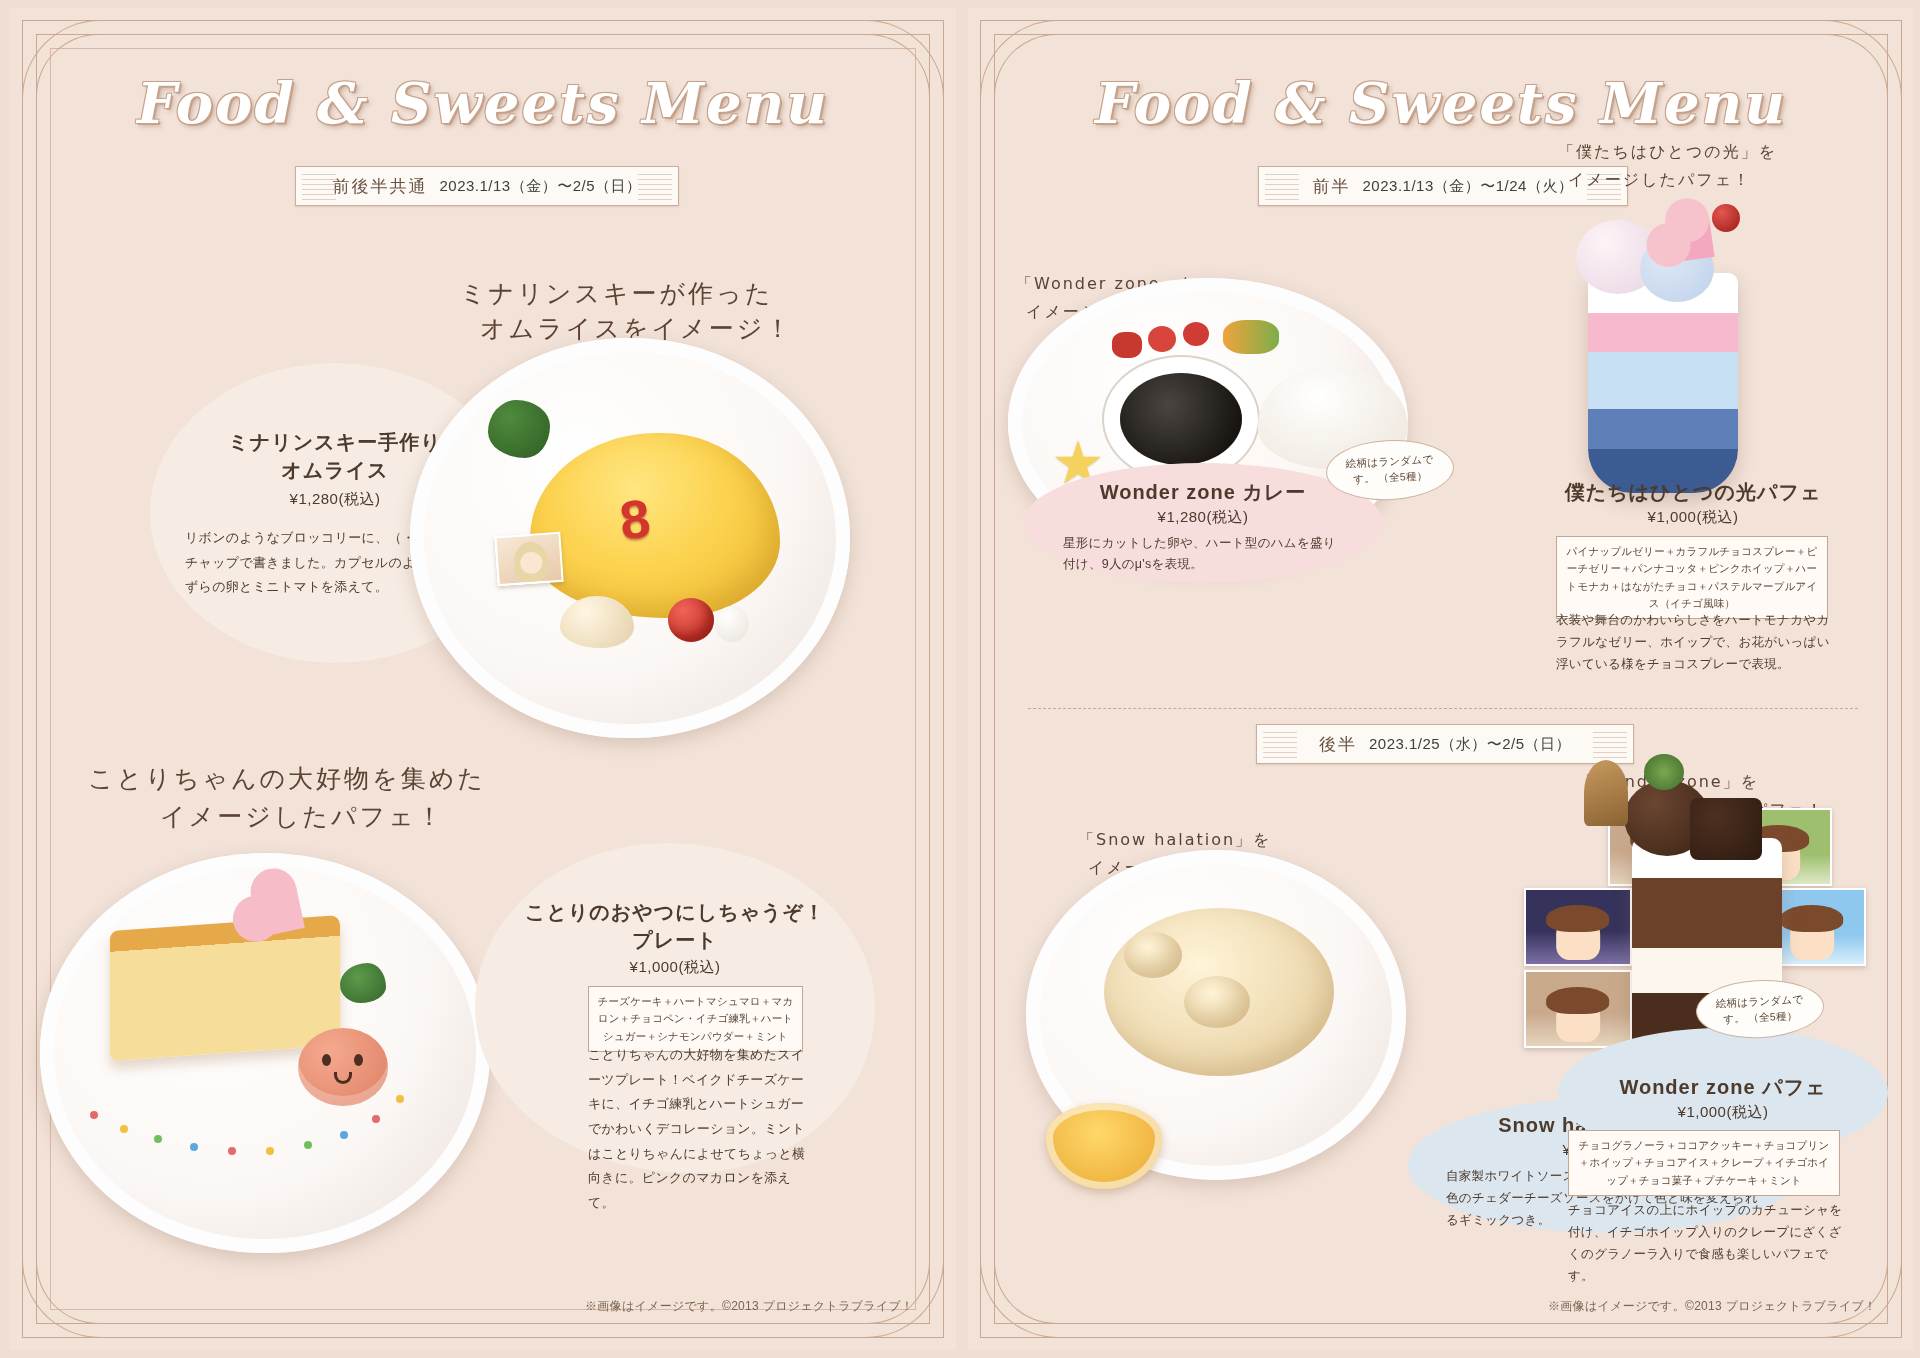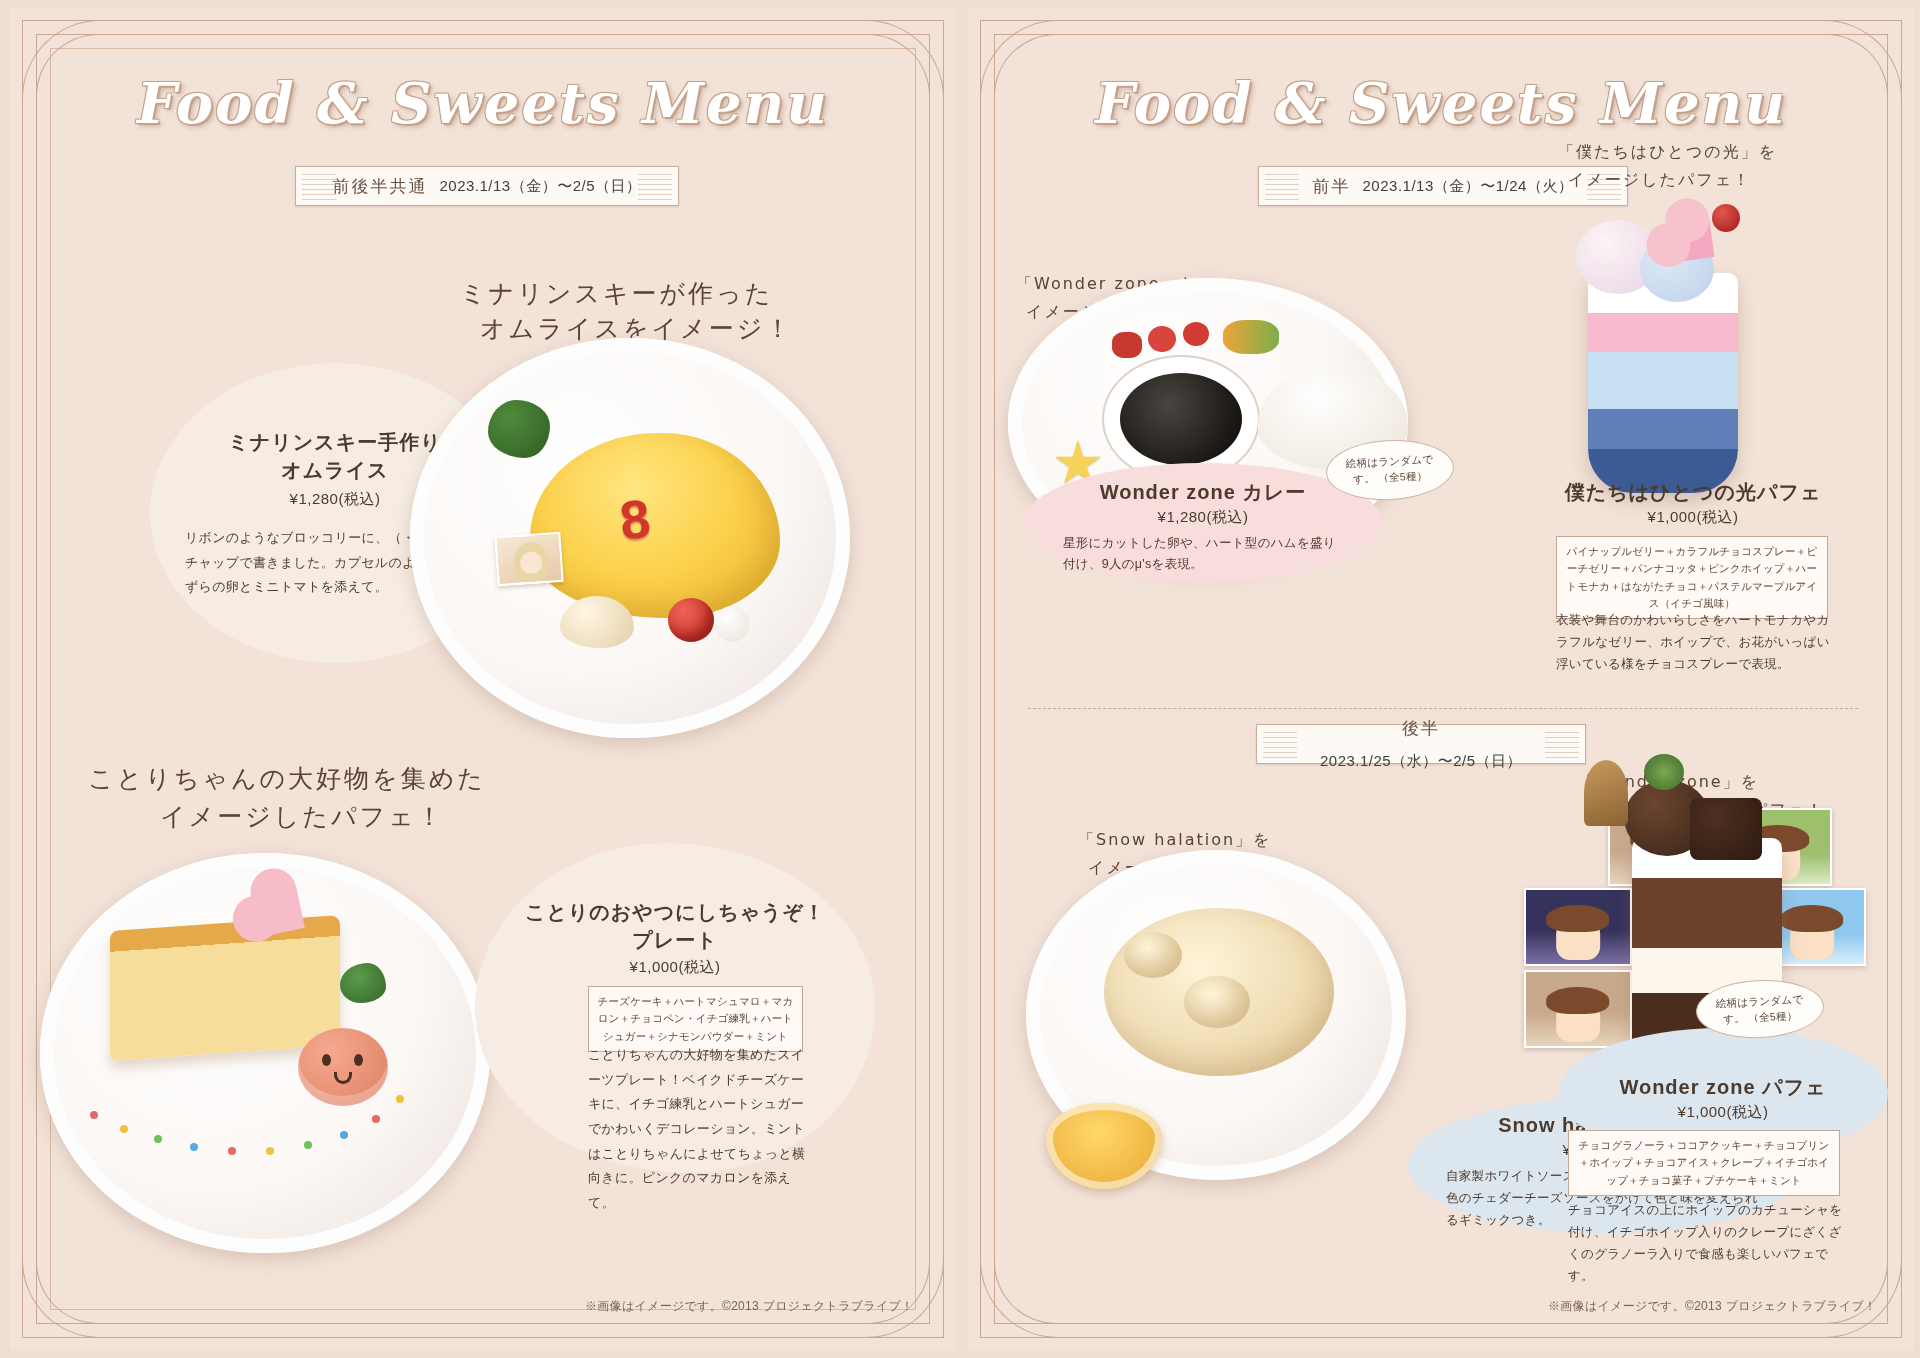--- a/index.html
+++ b/index.html
@@ -475,21 +475,21 @@
     <div class="heart-deco" style="left:700px; top:212px; background:#f4a8c0;"></div>
     <div class="cherry" style="left:744px; top:196px;"></div>
 
     <div class="item-name" style="left:560px; top:470px; width:330px;">僕たちはひとつの光パフェ</div>
     <div class="item-price" style="left:560px; top:500px; width:330px;">¥1,000(税込)</div>
     <div class="ingredient-box" style="left:588px; top:528px; width:272px;">パイナップルゼリー＋カラフルチョコスプレー＋ピーチゼリー＋パンナコッタ＋ピンクホイップ＋ハートモナカ＋はながたチョコ＋パステルマーブルアイス（イチゴ風味）</div>
     <div class="item-desc" style="left:588px; top:602px; width:275px; font-size:12.5px; line-height:1.75;">衣装や舞台のかわいらしさをハートモナカやカラフルなゼリー、ホイップで、お花がいっぱい浮いている様をチョコスプレーで表現。</div>
 
     <div class="divider-dash" style="left:60px; top:700px; width:830px;"></div>
 
-    <div class="ribbon" style="left:288px; top:716px; width:330px;flex-direction:column;">
+    <div class="ribbon" style="left:288px; top:716px; width:378px;">
       <span class="ribbon-notch"></span>
       <span class="ribbon-notch right"></span>
       <span class="r-label">後半</span>
       <span class="r-date">2023.1/25（水）〜2/5（日）</span>
     </div>
 
     <div class="hand mid" style="left:110px; top:818px;">「Snow halation」を</div>
     <div class="hand mid" style="left:120px; top:846px;">イメージしたパスタ！</div>
 
     <div class="plate" style="left:58px; top:842px; width:380px; height:330px;">

